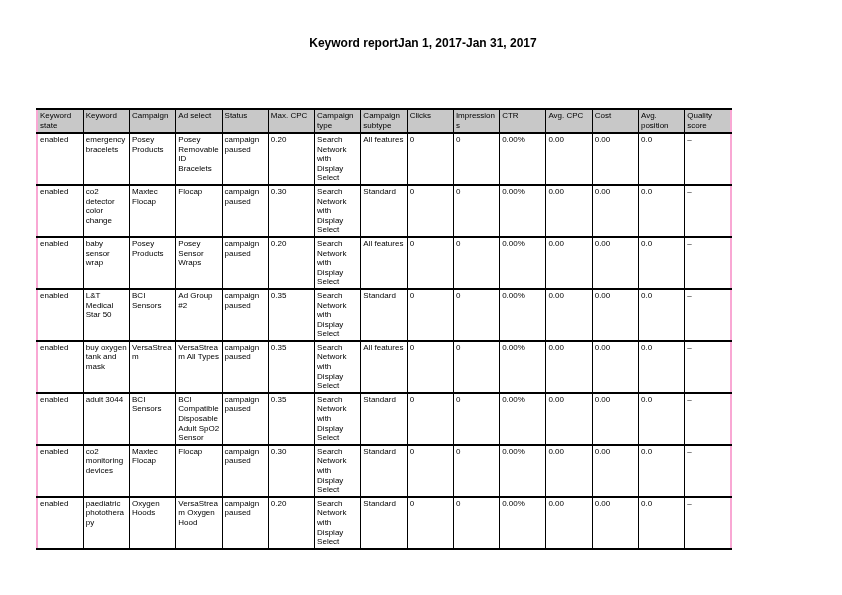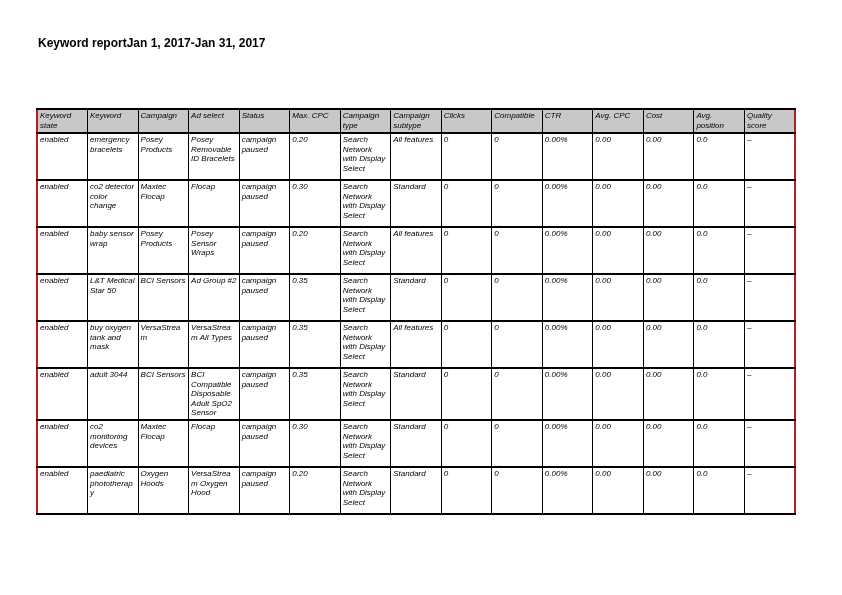--- a/index.html
+++ b/index.html
@@ -15,21 +15,21 @@
     height: 595px;
     background: #ffffff;
     overflow: hidden;
   }
   .header-row {
     position: absolute;
     left: 38px;
     right: 34px;
     top: 36px;
     display: flex;
-    justify-content: flex-start;
+    justify-content: center;
     align-items: flex-start;
   }
   .page-title {
     font-size: 12px;
     font-weight: bold;
     margin: 0;
   }
   .date-range {
     font-size: 12px;
     font-weight: bold;
@@ -41,25 +41,24 @@
     right: 34px;
     top: 82px;
     font-size: 8.5px;
     font-weight: bold;
     margin: 0;
   }
   table.report {
     position: absolute;
     left: 36px;
     top: 108px;
-    width: 760px;
+    width: 696px;
     border-collapse: collapse;
     table-layout: fixed;
-    border: 2px solid #b91c1c;
-    font-style: italic;
+    border: 2px solid #f9a8d4;
   }
   .report th, .report td {
     border: solid #000;
     border-width: 2px 1px;
     padding: 1px 2px;
     font-size: 8px;
     line-height: 1.2;
     text-align: left;
     vertical-align: top;
     overflow-wrap: break-word;
@@ -85,21 +84,21 @@
       <tr id="header-row">
           <th>Keyword state</th>
           <th>Keyword</th>
           <th>Campaign</th>
           <th>Ad select</th>
           <th>Status</th>
           <th>Max. CPC</th>
           <th>Campaign type</th>
           <th>Campaign subtype</th>
           <th>Clicks</th>
-          <th>Compatible</th>
+          <th>Impressions</th>
           <th>CTR</th>
           <th>Avg. CPC</th>
           <th>Cost</th>
           <th>Avg. position</th>
           <th>Quality score</th>
         </tr>
     </thead>
     <tbody id="table-body">
         <tr>
           <td>enabled</td>

